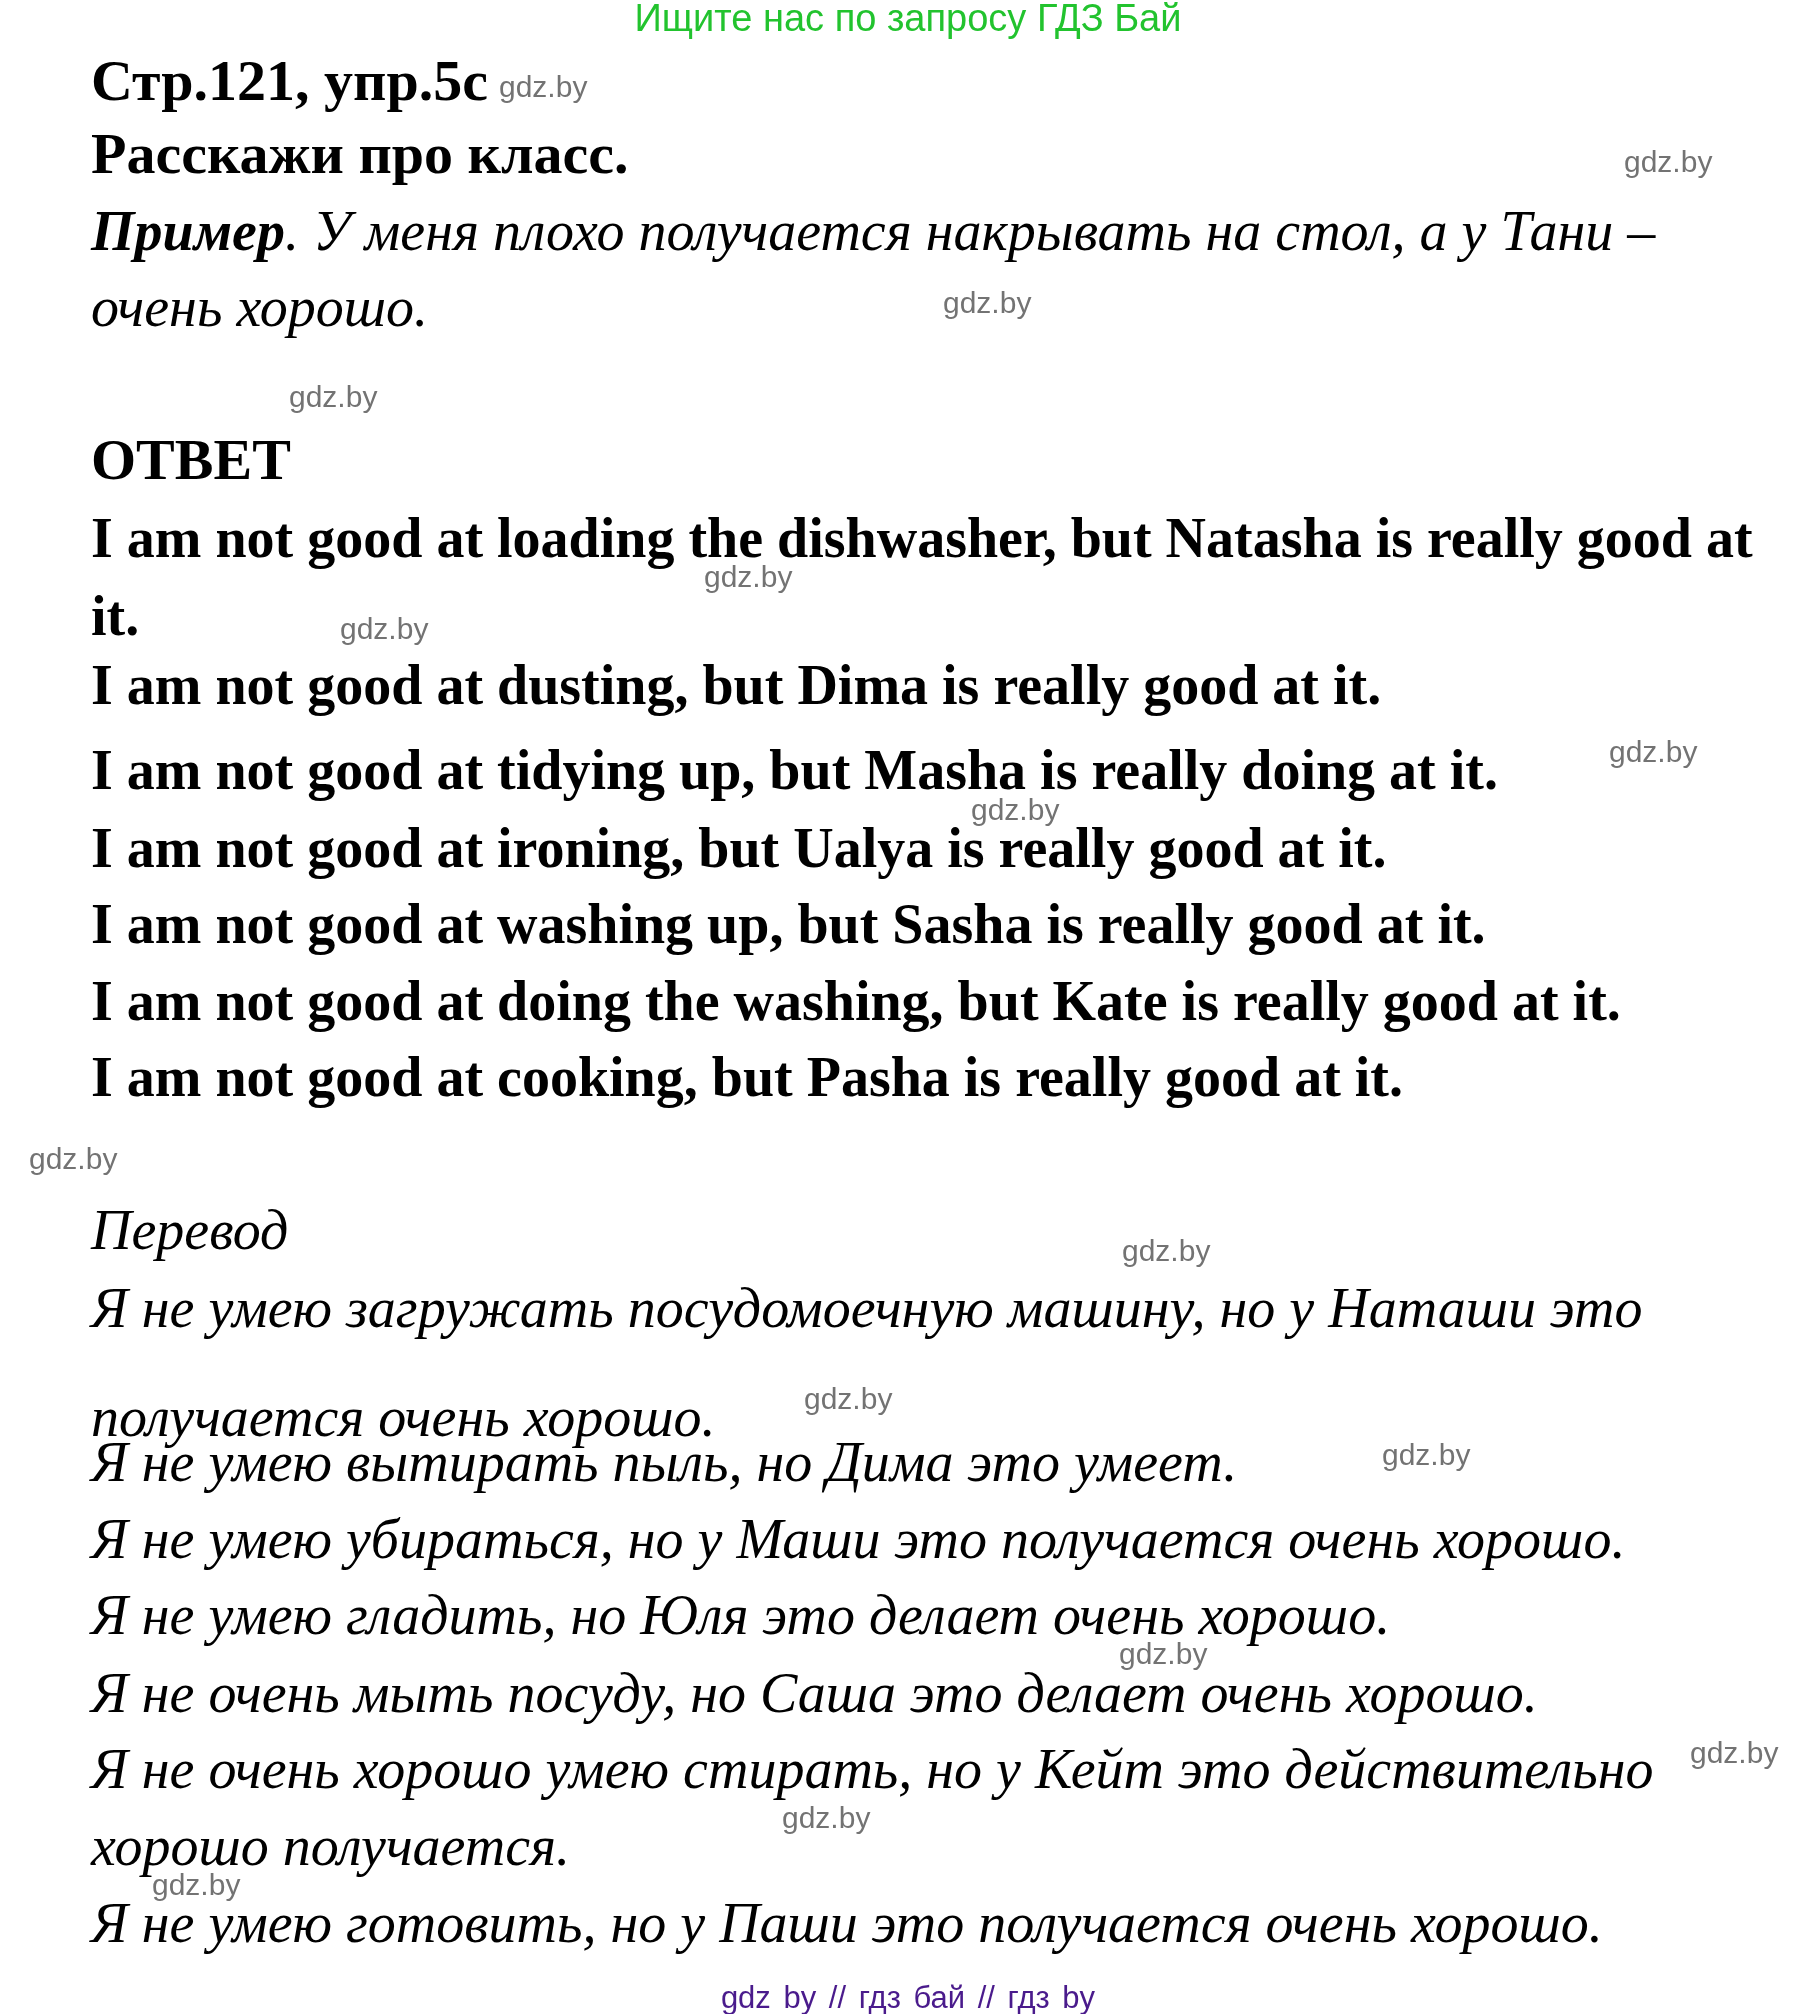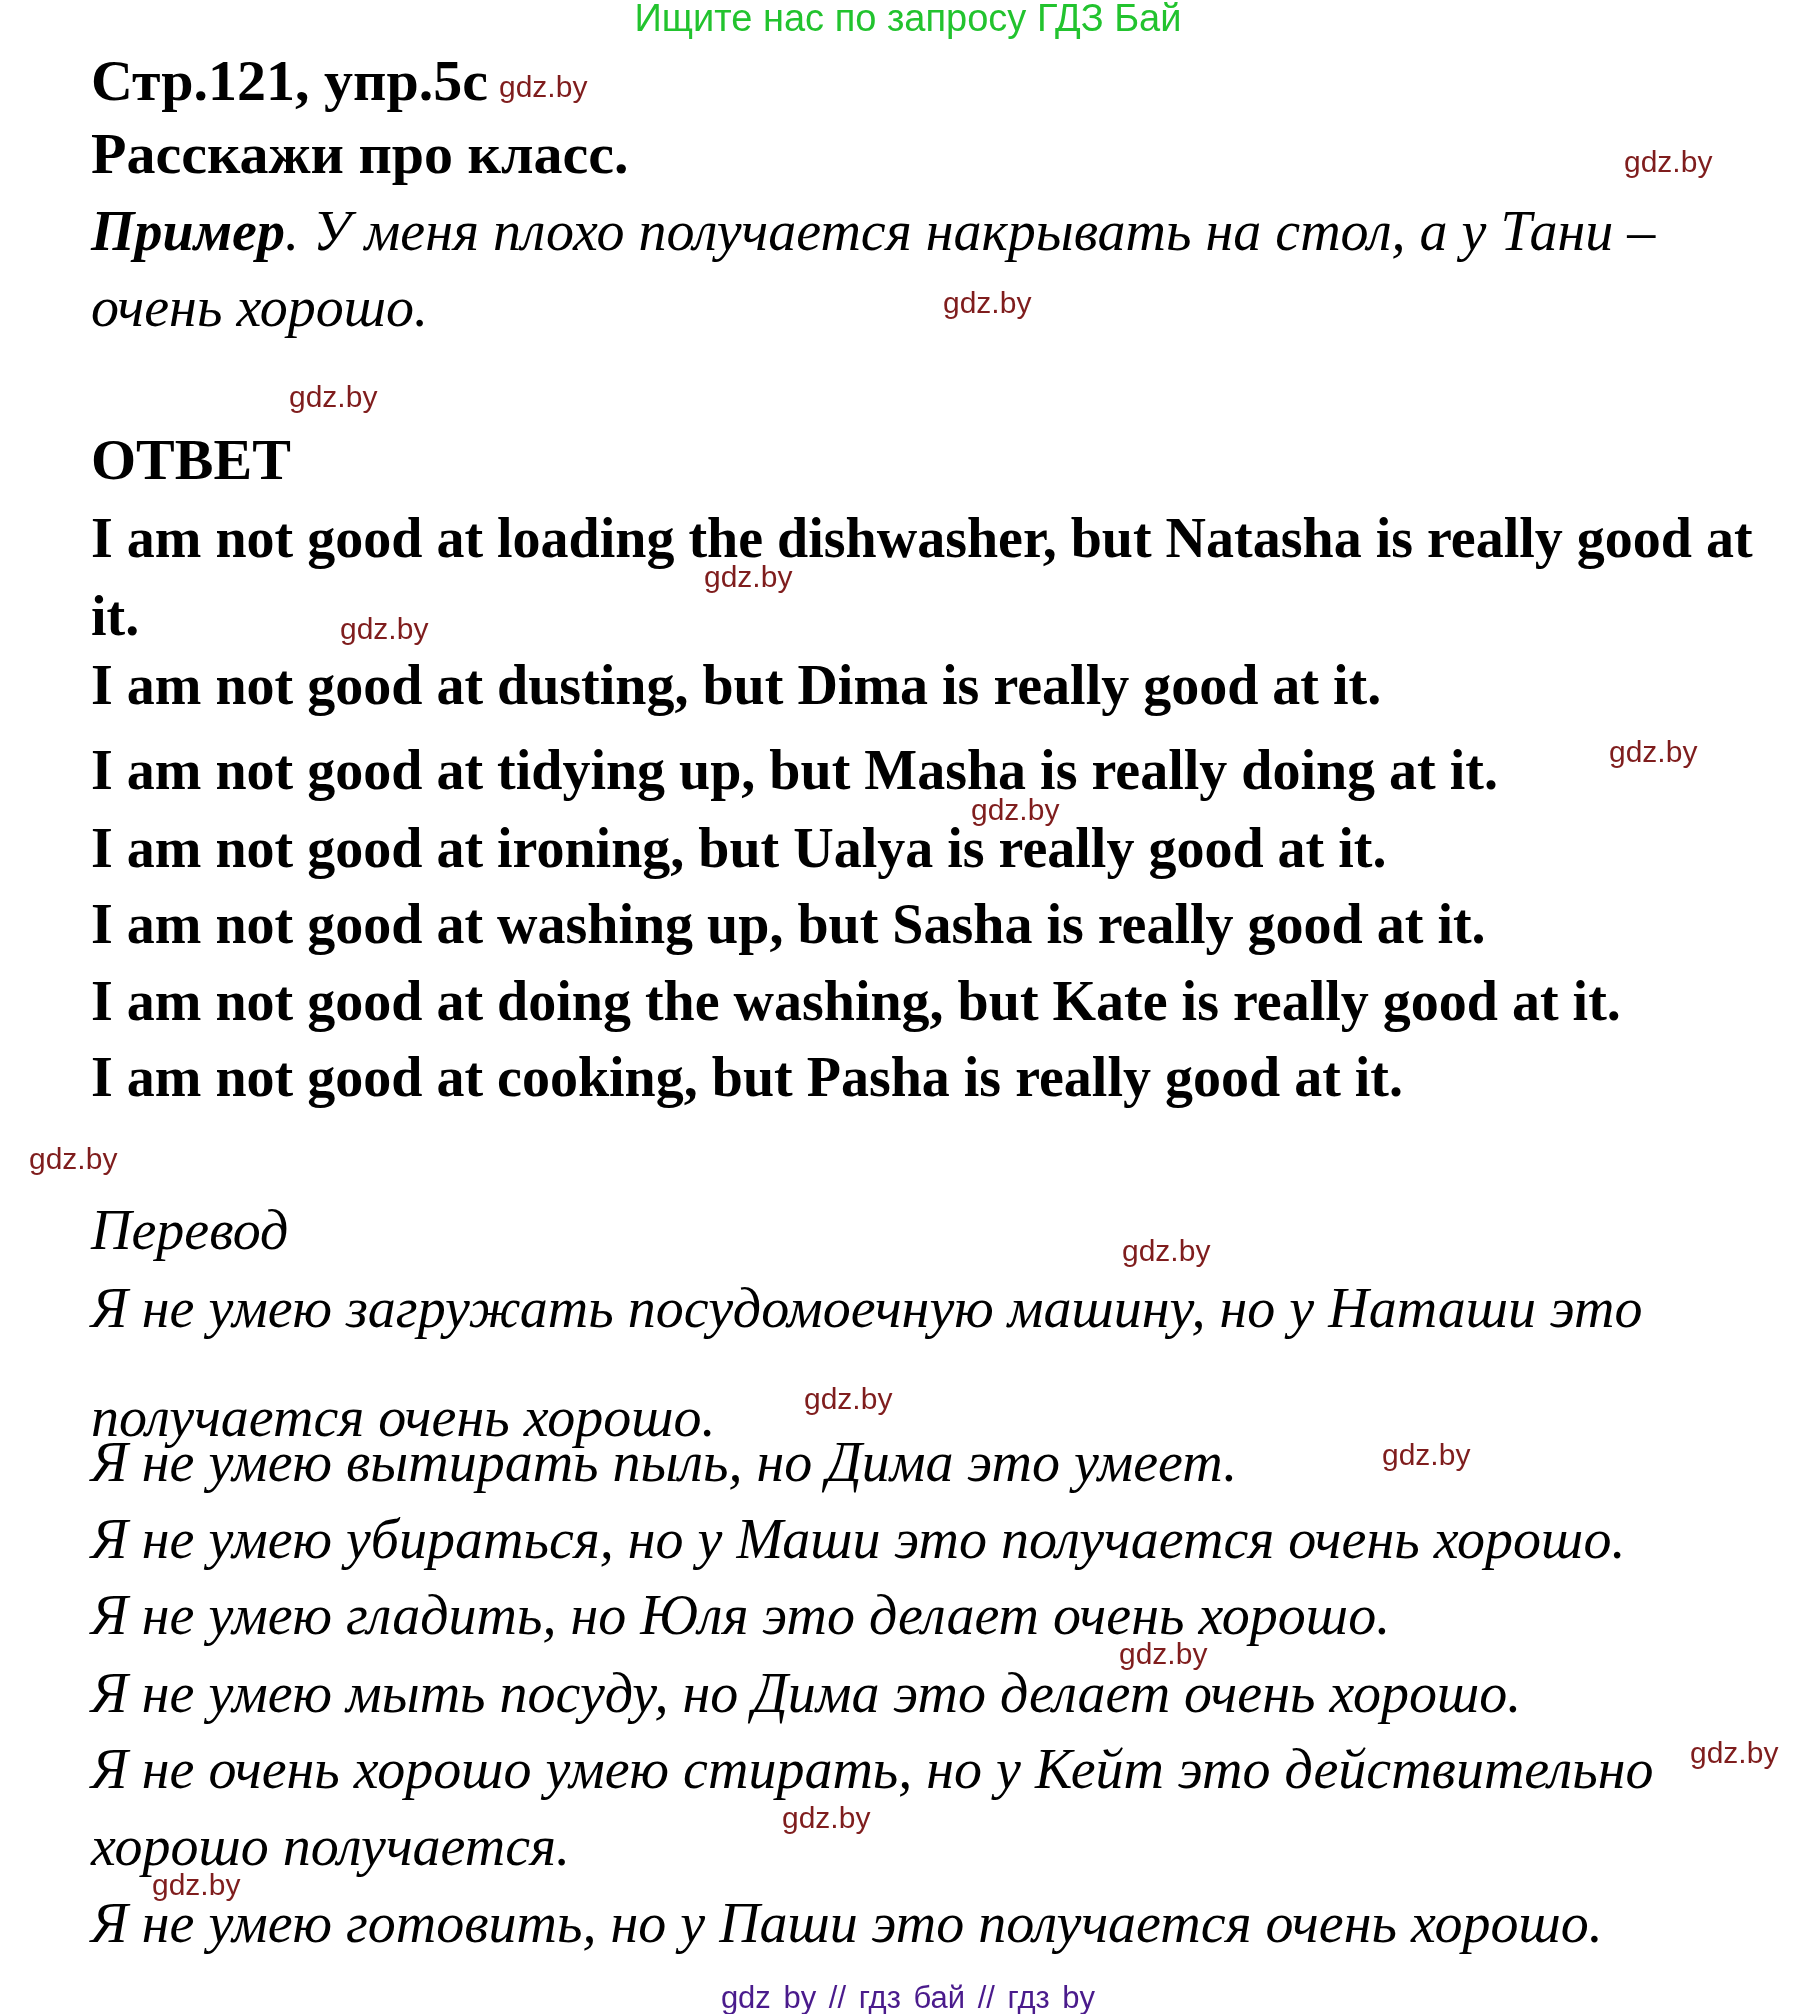--- a/index.html
+++ b/index.html
@@ -6,21 +6,21 @@
   body { width:1816px; height:2015px; position:relative; overflow:hidden; }
   .abs { position:absolute; white-space:nowrap; }
   .banner { font-family:"Liberation Sans", sans-serif; font-size:38px; color:#22c32e; left:0; width:1816px; text-align:center; top:0; line-height:36px; }
   .serif { font-family:"Liberation Serif", serif; color:#000;margin-left:40px; }
   .h-bold { font-weight:bold; font-size:58px; line-height:70px; }
   .ex { font-size:56px; line-height:70px; }
   .ex b { font-weight:bold; font-style:italic;text-align:center; }
   .ex i { font-style:italic; }
   .en { font-weight:bold; font-size:56px; line-height:70px; }
   .ru { font-style:italic; font-size:56px; line-height:70px; }
-  .wm { font-family:"Liberation Sans", sans-serif; font-size:30px; color:#7f1d1d; line-height:34px; }
+  .wm { font-family:"Liberation Sans", sans-serif; font-size:30px; color:#737373; line-height:34px; }
   .footer { font-family:"Liberation Sans", sans-serif; font-size:31px; color:#4a1b8c; left:0; width:1816px; text-align:center; top:1980px; line-height:36px; word-spacing:4px; }
 </style>
 </head>
 <body>
 
 <div class="abs banner">Ищите нас по запросу ГДЗ Бай</div>
 
 <div class="abs serif h-bold" style="left:51px; top:46px;">Стр.121, упр.5с</div>
 <div class="abs serif h-bold" style="left:51px; top:119px;">Расскажи про класс.</div>
 <div class="abs serif ex" style="left:51px; top:196px;"><b>Пример</b><i>. У меня плохо получается накрывать на стол, а у Тани –</i></div>
@@ -35,21 +35,21 @@
 <div class="abs serif en" style="left:51px; top:889px;">I am not good at washing up, but Sasha is really good at it.</div>
 <div class="abs serif en" style="left:51px; top:966px;">I am not good at doing the washing, but Kate is really good at it.</div>
 <div class="abs serif en" style="left:51px; top:1042px;">I am not good at cooking, but Pasha is really good at it.</div>
 
 <div class="abs serif ru" style="left:51px; top:1195px;">Перевод</div>
 <div class="abs serif ru" style="left:51px; top:1273px;">Я не умею загружать посудомоечную машину, но у Наташи это</div>
 <div class="abs serif ru" style="left:51px; top:1382px;">получается очень хорошо.</div>
 <div class="abs serif ru" style="left:51px; top:1427px;">Я не умею вытирать пыль, но Дима это умеет.</div>
 <div class="abs serif ru" style="left:51px; top:1504px;">Я не умею убираться, но у Маши это получается очень хорошо.</div>
 <div class="abs serif ru" style="left:51px; top:1580px;">Я не умею гладить, но Юля это делает очень хорошо.</div>
-<div class="abs serif ru" style="left:51px; top:1658px;">Я не умею мыть посуду, но Дима это делает очень хорошо.</div>
+<div class="abs serif ru" style="left:51px; top:1658px;">Я не очень мыть посуду, но Саша это делает очень хорошо.</div>
 <div class="abs serif ru" style="left:51px; top:1734px;">Я не очень хорошо умею стирать, но у Кейт это действительно</div>
 <div class="abs serif ru" style="left:51px; top:1811px;">хорошо получается.</div>
 <div class="abs serif ru" style="left:51px; top:1888px;">Я не умею готовить, но у Паши это получается очень хорошо.</div>
 
 <div class="abs wm" style="left:499px; top:70px;">gdz.by</div>
 <div class="abs wm" style="left:1624px; top:145px;">gdz.by</div>
 <div class="abs wm" style="left:943px; top:286px;">gdz.by</div>
 <div class="abs wm" style="left:289px; top:380px;">gdz.by</div>
 <div class="abs wm" style="left:704px; top:560px;">gdz.by</div>
 <div class="abs wm" style="left:340px; top:612px;">gdz.by</div>

